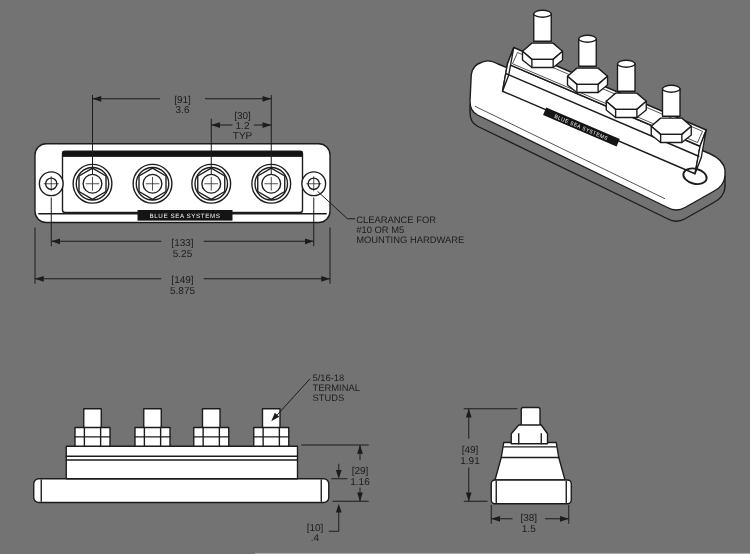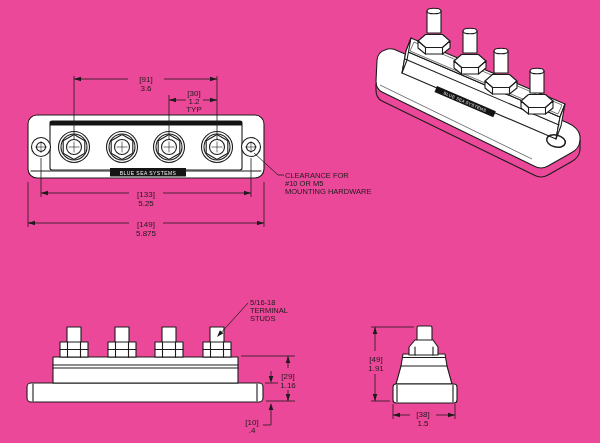--- a/index.html
+++ b/index.html
@@ -1,16 +1,16 @@
 <!DOCTYPE html>
 <html><head>
 <meta charset="utf-8">
 <style>
   html,body{margin:0;padding:0;background:#fff;}
-  #canvas{position:relative;width:600px;height:443px;background:#ec4899;overflow:hidden;}
+  #canvas{position:relative;width:600px;height:443px;background:#737373;overflow:hidden;}
   svg{display:block;}
   .ln{stroke:#1c1c1c;stroke-width:1.1;fill:none;stroke-linecap:round;stroke-linejoin:round;}
   .fw{stroke:#1c1c1c;stroke-width:1.1;fill:#ffffff;stroke-linejoin:round;}
   .dim{stroke:#1c1c1c;stroke-width:0.8;fill:none;stroke-linecap:butt;}
   .thin{stroke:#1c1c1c;stroke-width:0.6;fill:none;}
   .arw{fill:#1c1c1c;stroke:none;}
   .band{fill:#141414;stroke:none;}
   text{font-family:"Liberation Sans","DejaVu Sans",sans-serif;fill:#1c1c1c;}
   .t8{font-size:8px;text-anchor:middle;}
   .t75{font-size:7.5px;text-anchor:start;}

